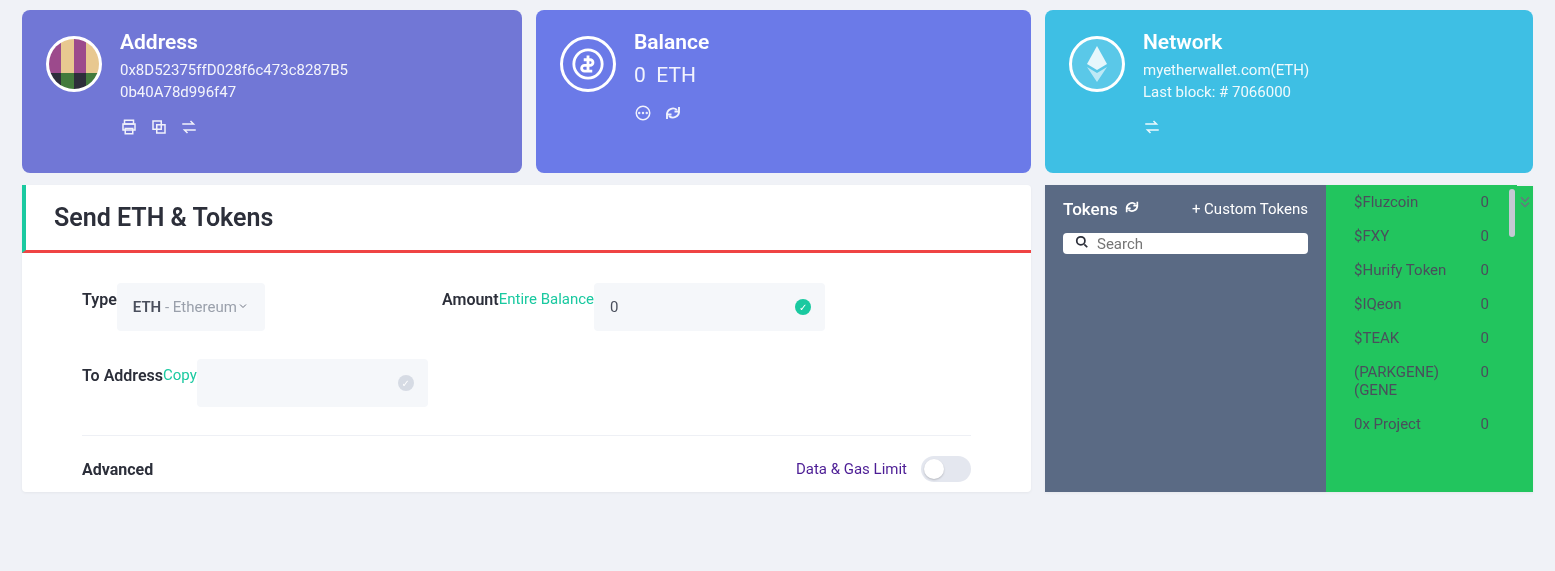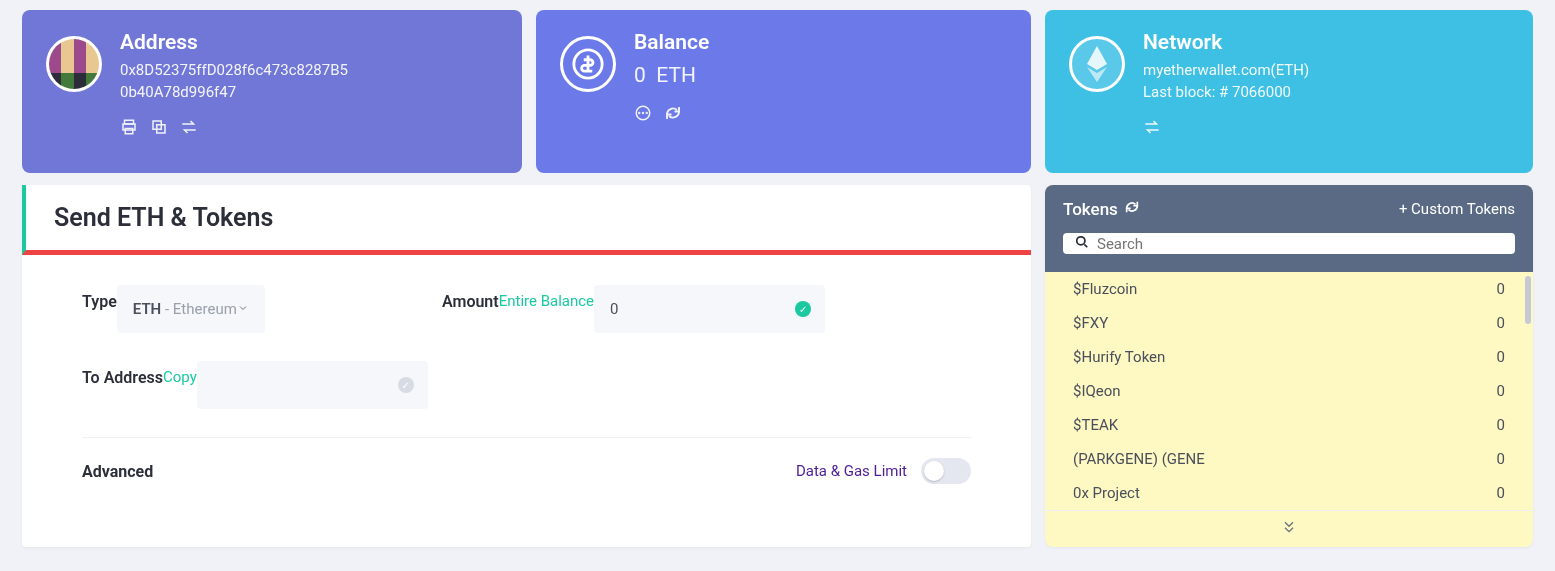--- a/index.html
+++ b/index.html
@@ -54,21 +54,21 @@
   flex: 0 0 1009px;
   border-radius: 4px;
   box-shadow: 0 1px 3px rgba(0,0,0,0.05);
 }
 .send-header {
   border-left: 4px solid #1ac9a0;
   padding: 18px 28px;
   font-size: 25px;
   font-weight: 600;
   color: #2c2f3a;
-  border-bottom: 5px solid #ef4444;
+  border-bottom: 3px solid #ef4444;
 }
 .send-body { padding: 30px 60px 10px 60px; }
 .form-row { display: flex; gap: 20px; margin-bottom: 28px; }
 .form-col { display: flex; flex-direction: row; }
 .col-type { flex: 0 0 340px; }
 .col-amount { flex: 1; }
 .label-row { display: flex; justify-content: space-between; align-items: center; margin-bottom: 16px; }
 .form-label { font-size: 16px; font-weight: 600; color: #2c2f3a; }
 .link-action { color: #1ac9a0; font-size: 15px; cursor: pointer; }
 .input-box {
@@ -109,24 +109,24 @@
   position: relative; cursor: pointer;
 }
 .toggle::after {
   content: ""; position: absolute; left: 3px; top: 3px;
   width: 20px; height: 20px; border-radius: 50%; background: #fff;
   box-shadow: 0 1px 2px rgba(0,0,0,0.2);
 }
 
 .tokens-panel {
   flex: 1;
-  background: #fef9c3;
-  border-radius: 8px;
+  background: #22c55e;
+  border-radius: 0;
   box-shadow: 0 1px 3px rgba(0,0,0,0.05);
-  display: flex; flex-direction: column;
+  display: flex; flex-direction: row;
   overflow: hidden;
 }
 .tokens-header {
   background: #5a6a84;
   color: #fff;
   padding: 14px 18px 18px 18px;
 }
 .tokens-header-top { display: flex; justify-content: space-between; align-items: center; margin-bottom: 14px; }
 .tokens-title { font-size: 17px; font-weight: 500; display: flex; align-items: center; gap: 6px; }
 .custom-link { font-size: 15px; cursor: pointer; }

